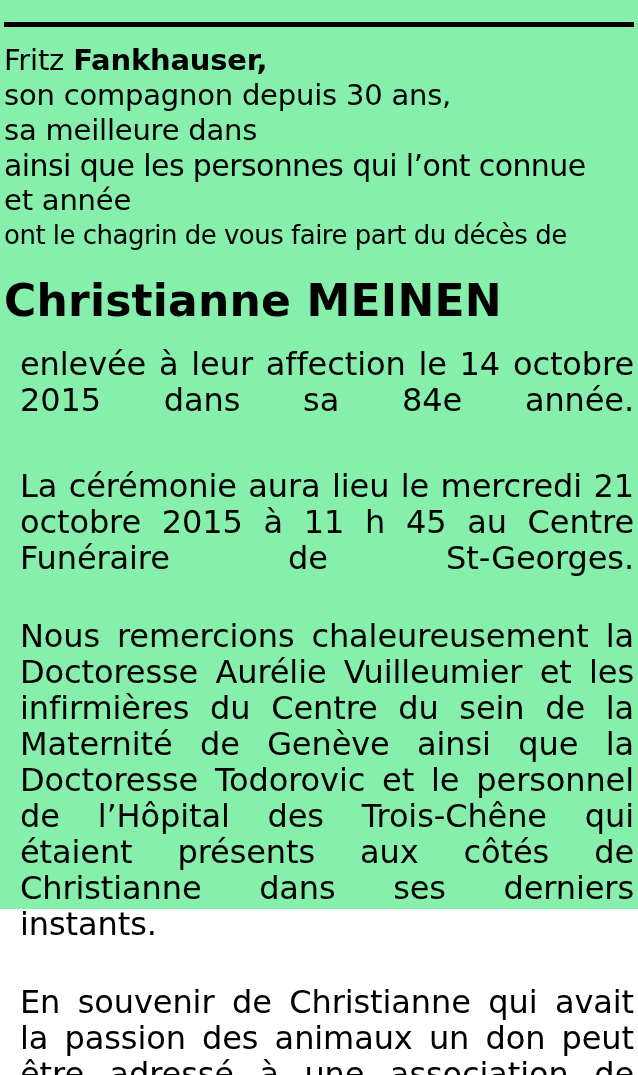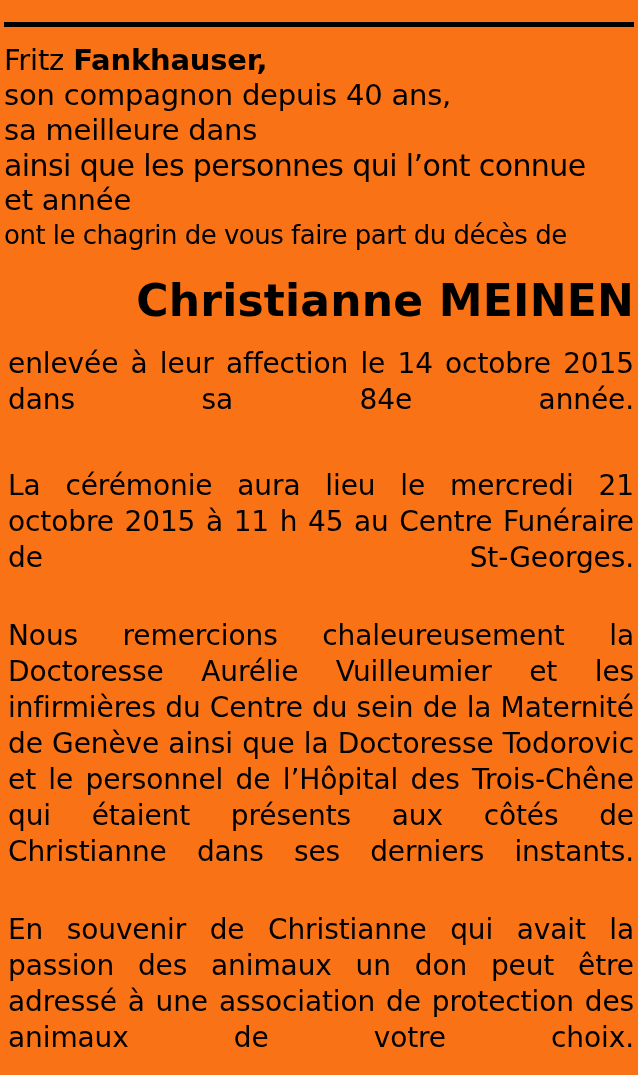--- a/index.html
+++ b/index.html
@@ -10,23 +10,23 @@
   body {
     width: 638px;
     height: 1075px;
     font-family: "DejaVu Sans", sans-serif;
     color: #000000;
     overflow: hidden;
   }
   .notice {
     box-sizing: border-box;
     width: 638px;
-    height: 1075px;
+    height: 909px;
     padding: 22px 4px 10px 4px;
-    background: #f97316;
+    background: #86efac;
   }
   .rule {
     height: 5px;
     background: #000000;
     width: 630px;
     margin: 0 auto;
   }
   .rule-top {
     margin-bottom: 16px;
   }
@@ -41,33 +41,33 @@
     letter-spacing: -0.6px;
   }
   .intro-line.tight2 {
     font-size: 26px;
     letter-spacing: -0.5px;
   }
   .intro-line b {
     font-weight: bold;
   }
   .deceased-name {
-    text-align: right;
+    text-align: left;
     font-size: 44px;
     font-weight: bold;
     letter-spacing: 0.2px;
     margin: 22px 0 20px 0;
     white-space: nowrap;
   }
   .para {
-    font-size: 28px;
+    font-size: 32px;
     line-height: 36px;
     text-align: justify;
     text-justify: inter-word;
-    margin: 0 0 6px 4px;
+    margin: 0 0 6px 16px;
     letter-spacing: -0.1px;
   }
   .para:last-child {
     margin-bottom: 0;
   }
   .para.justify-all {
     text-align: justify;
   }
   .para.justify-all::after {
     content: "";
@@ -83,21 +83,21 @@
 
 <div class="notice">
 
   <div class="rule rule-top"></div>
 
   <div>
     <div class="intro-line">
       <span>Fritz </span><b>Fankhauser,</b>
     </div>
     <div class="intro-line">
-      <span>son compagnon depuis 40 ans,</span>
+      <span>son compagnon depuis 30 ans,</span>
     </div>
     <div class="intro-line">
       <span>sa meilleure dans</span>
     </div>
     <div class="intro-line tight">
       <span>ainsi que les personnes qui l’ont connue</span>
     </div>
     <div class="intro-line">
       <span>et année</span>
     </div>

